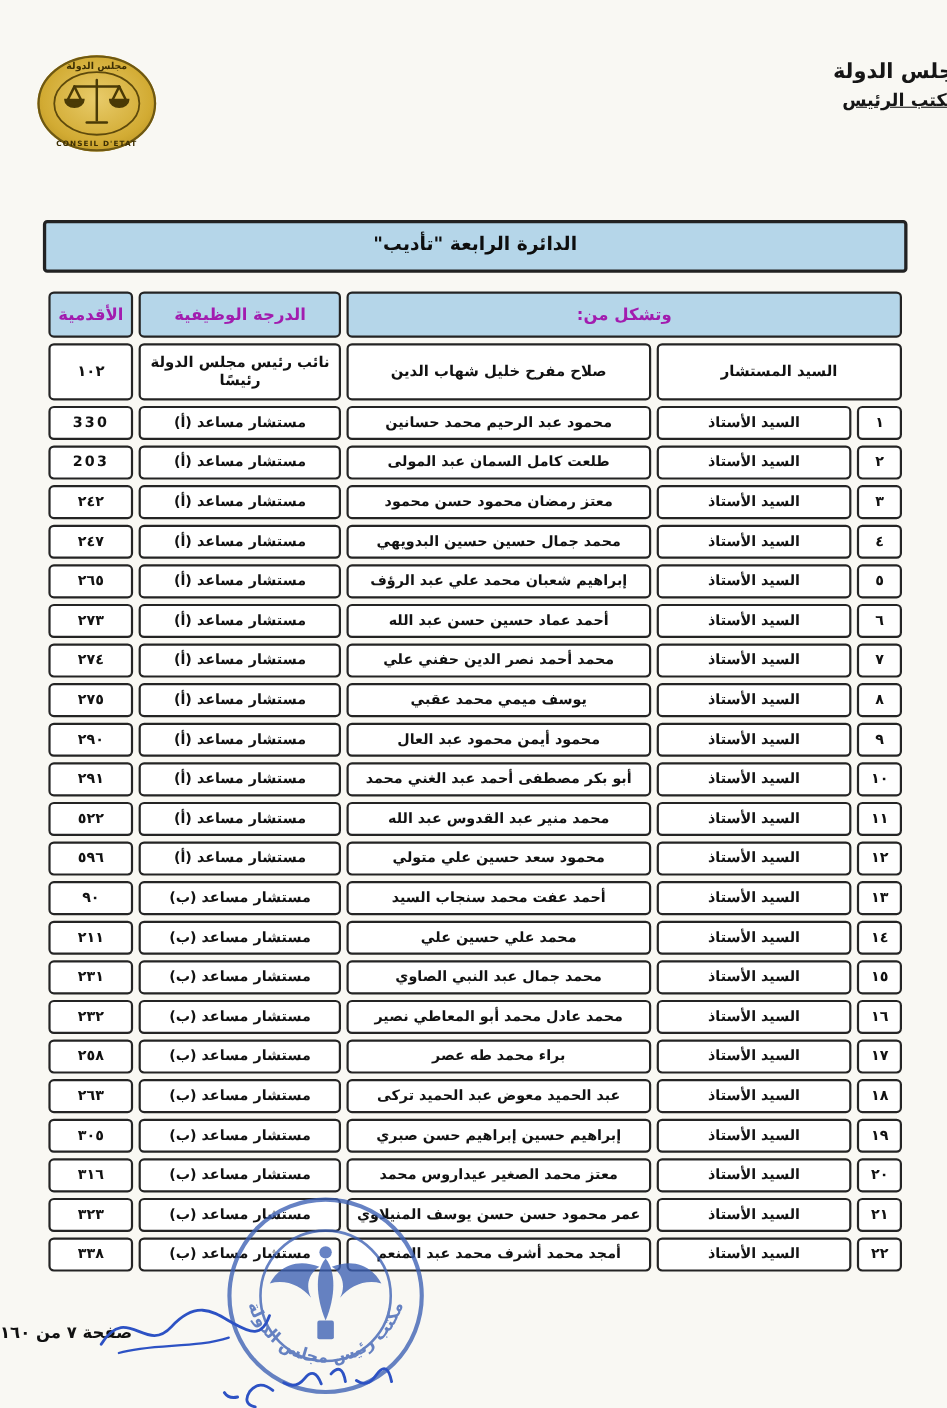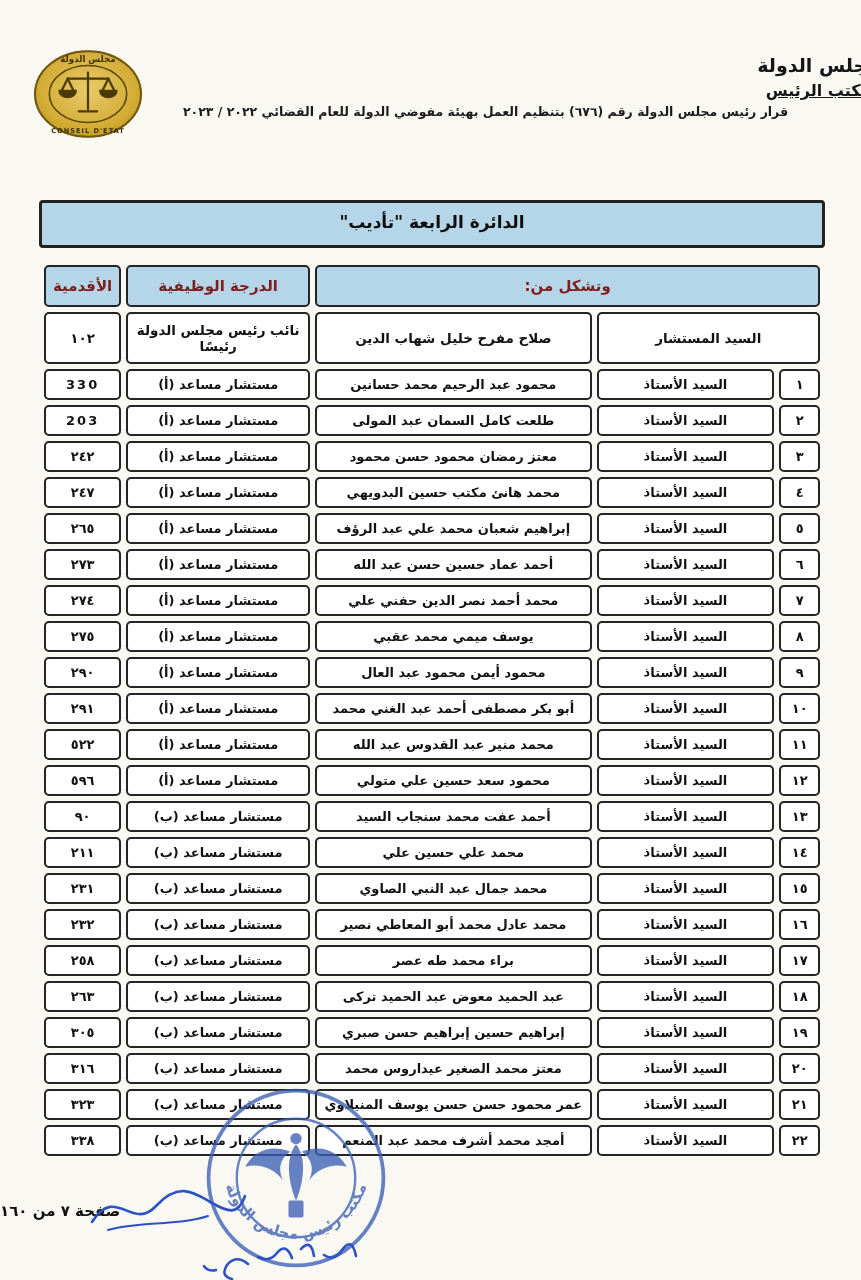--- a/index.html
+++ b/index.html
@@ -27,21 +27,21 @@
     border-radius:4px;text-align:center;font-size:17px;font-weight:bold;color:#0e0e0e;
   }
   .doc-table table{
     width:100%;border-collapse:separate;border-spacing:5px;margin-top:12px;table-layout:fixed;
   }
   .doc-table td{
     border:2px solid #242424;border-radius:5px;background:#fff;text-align:center;
     vertical-align:middle;font-weight:bold;color:#121212;font-size:13px;
     padding:2px 4px;box-sizing:border-box;overflow:hidden;
   }
-  tr.hdr td{background:#b5d6e9;height:42px;font-size:15px;color:#7f1d1d;}
+  tr.hdr td{background:#b5d6e9;height:42px;font-size:15px;color:#a21caf;}
   tr.chair td{height:52px;font-size:13.5px;margin-top:24px;}
   .member-row td{height:31px;}
   .col-num{width:40px;}.col-title{width:175px;}.col-name{width:272px;}
   .col-grade{width:181px;}.col-sen{width:76px;}
   .c-sen,.sen-cell{letter-spacing:2px;}
   
   .footer{
     position:absolute;top:1202px;left:0;width:861px;text-align:left;
     font-size:15px;font-weight:bold;color:#111;direction:rtl;
   }
@@ -75,21 +75,20 @@
           <line x1="75" y1="30" x2="81" y2="42"></line>
         <path d="M27,42 h16 a8,6 0 0 1 -16,0 Z" fill="#4a3a06"></path>
         <path d="M67,42 h16 a8,6 0 0 1 -16,0 Z" fill="#4a3a06"></path>
         <line x1="46" y1="62" x2="64" y2="62"></line>
       </g>
       <text x="55" y="14" text-anchor="middle" font-size="8.5" font-weight="bold" fill="#3d2f04">مجلس الدولة</text>
       <text x="55" y="83" text-anchor="middle" font-size="6.5" font-weight="bold" letter-spacing="1" fill="#3d2f04">CONSEIL D'ETAT</text>
     </svg>
   </div>
 
-  <div class="decision">قرار رئيس مجلس الدولة رقم (٦٧٦) بتنظيم العمل بهيئة مفوضي الدولة للعام القضائي ٢٠٢٢ / ٢٠٢٣</div>
 
   <div class="office">
     <div class="org">مجلس الدولة</div>
     <div class="off">مكتب الرئيس</div>
   </div>
 
   <div class="doc-table">
     <div class="table-title">الدائرة الرابعة "تأديب"</div>
     <table dir="rtl">
       <colgroup>
@@ -133,21 +132,21 @@
     <td class="c-num">٣</td>
     <td class="c-title">السيد الأستاذ</td>
     <td class="c-name">معتز رمضان محمود حسن محمود</td>
     <td class="c-grade">مستشار مساعد (أ)</td>
     <td class="c-sen">٢٤٢</td>
   </tr>
 
   <tr class="member-row">
     <td class="c-num">٤</td>
     <td class="c-title">السيد الأستاذ</td>
-    <td class="c-name">محمد هانئ مكتب حسين البدويهي</td>
+    <td class="c-name">محمد جمال حسين حسين البدويهي</td>
     <td class="c-grade">مستشار مساعد (أ)</td>
     <td class="c-sen">٢٤٧</td>
   </tr>
 
   <tr class="member-row">
     <td class="c-num">٥</td>
     <td class="c-title">السيد الأستاذ</td>
     <td class="c-name">إبراهيم شعبان محمد علي عبد الرؤف</td>
     <td class="c-grade">مستشار مساعد (أ)</td>
     <td class="c-sen">٢٦٥</td>

